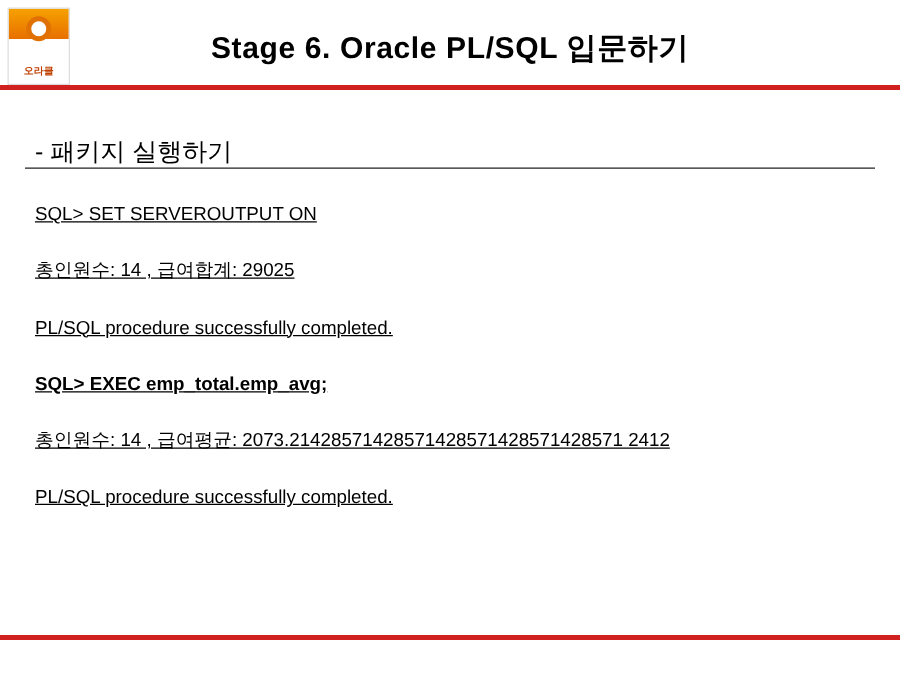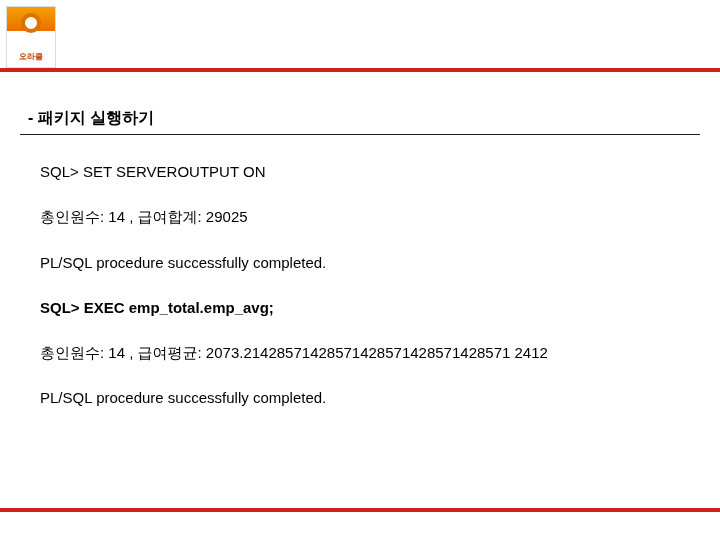--- a/index.html
+++ b/index.html
@@ -63,61 +63,63 @@
     top: 68px;
     left: 0;
     right: 0;
     height: 4px;
     background: #d02020;
   }
   .subtitle {
     position: absolute;
     top: 108px;
     left: 28px;
-    font-size: 16px;
-    font-weight: bold;
+    font-size: 20px;
+    font-weight: normal;
   }
   .sub-rule {
     position: absolute;
     top: 134px;
     left: 20px;
     right: 20px;
     height: 1px;
     background: #222;
   }
   .body {
     position: absolute;
     top: 160px;
     left: 24px;
     right: 24px;
     font-size: 15px;
     line-height: 1.55;
   }
   .body p {
-    margin: 0 0 22px 16px;
+    margin: 0 0 22px 4px;
+    text-decoration: underline;
   }
   .bold { font-weight: bold; }
   .bottom-rule {
     position: absolute;
     bottom: 28px;
     left: 0;
     right: 0;
     height: 4px;
     background: #d02020;
   }
 </style>
 </head>
 <body>
 
 <div class="slide">
 
   <div class="logo">
     <div class="logo-text">오라클</div>
   </div>
 
+  <div class="title">Stage 6. Oracle PL/SQL 입문하기</div>
   <div class="red-rule"></div>
 
   <div class="subtitle">- 패키지 실행하기</div>
   <div class="sub-rule"></div>
 
   <div class="body">
     <p>
       <span>SQL&gt; SET SERVEROUTPUT ON</span><br>
     </p>
     <p>총인원수: 14 , 급여합계: 29025</p>

